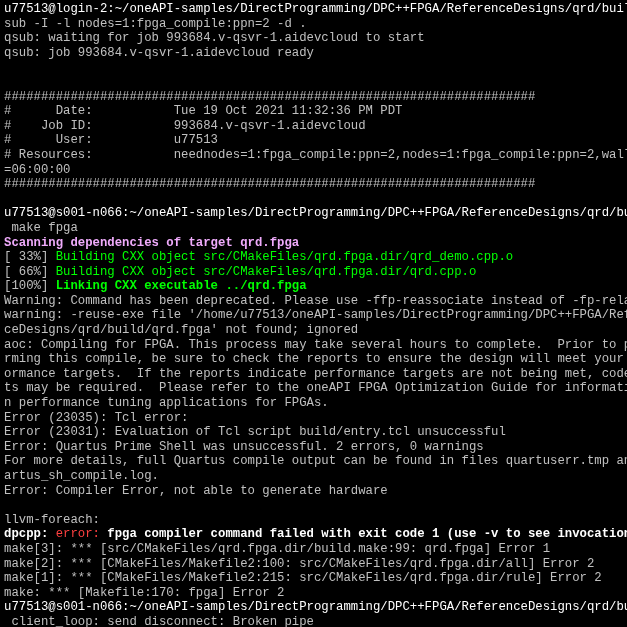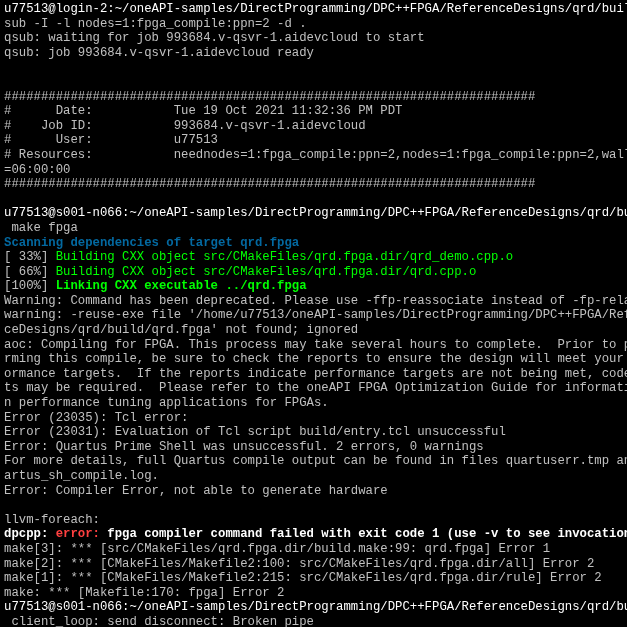--- a/index.html
+++ b/index.html
@@ -14,20 +14,20 @@
     margin: 0;
     padding: 2px 4px;
     font-family: "Consolas", "Courier New", monospace;
     font-size: 12.3px;
     line-height: 14.6px;
     white-space: pre;
     color: #c0c0c0;
   }
   .white  { color: #ffffff; }
   .green  { color: #00ff00; margin-top: 16px; }
-  .magenta{ color: #0369a1; margin-top: 48px; }
-  .red    { color: #ff4040; font-weight: bold; }
+  .magenta{ color: #f0abfc; margin-top: 48px; }
+  .red    { color: #ff4040; font-weight: normal; }
   .bold   { font-weight: bold; }
 </style>
 </head>
 <body>
 
 <pre id="term"><div><span class="white">u77513@login-2:~/oneAPI-samples/DirectProgramming/DPC++FPGA/ReferenceDesigns/qrd/build$ q</span></div><div><span>sub -I -l nodes=1:fpga_compile:ppn=2 -d .</span></div><div><span>qsub: waiting for job 993684.v-qsvr-1.aidevcloud to start</span></div><div><span>qsub: job 993684.v-qsvr-1.aidevcloud ready</span></div><div>&nbsp;</div><div>&nbsp;</div><div><span>########################################################################</span></div><div><span>#      Date:           Tue 19 Oct 2021 11:32:36 PM PDT</span></div><div><span>#    Job ID:           993684.v-qsvr-1.aidevcloud</span></div><div><span>#      User:           u77513</span></div><div><span># Resources:           neednodes=1:fpga_compile:ppn=2,nodes=1:fpga_compile:ppn=2,walltime</span></div><div><span>=06:00:00</span></div><div><span>########################################################################</span></div><div>&nbsp;</div><div><span class="white">u77513@s001-n066:~/oneAPI-samples/DirectProgramming/DPC++FPGA/ReferenceDesigns/qrd/build$</span></div><div><span> make fpga</span></div><div><span class="magenta bold">Scanning dependencies of target qrd.fpga</span></div><div><span>[ 33%] </span><span class="green">Building CXX object src/CMakeFiles/qrd.fpga.dir/qrd_demo.cpp.o</span></div><div><span>[ 66%] </span><span class="green">Building CXX object src/CMakeFiles/qrd.fpga.dir/qrd.cpp.o</span></div><div><span>[100%] </span><span class="green bold">Linking CXX executable ../qrd.fpga</span></div><div><span>Warning: Command has been deprecated. Please use -ffp-reassociate instead of -fp-relaxed</span></div><div><span>warning: -reuse-exe file '/home/u77513/oneAPI-samples/DirectProgramming/DPC++FPGA/Referen</span></div><div><span>ceDesigns/qrd/build/qrd.fpga' not found; ignored</span></div><div><span>aoc: Compiling for FPGA. This process may take several hours to complete.  Prior to perfo</span></div><div><span>rming this compile, be sure to check the reports to ensure the design will meet your perf</span></div><div><span>ormance targets.  If the reports indicate performance targets are not being met, code edi</span></div><div><span>ts may be required.  Please refer to the oneAPI FPGA Optimization Guide for information o</span></div><div><span>n performance tuning applications for FPGAs.</span></div><div><span>Error (23035): Tcl error:</span></div><div><span>Error (23031): Evaluation of Tcl script build/entry.tcl unsuccessful</span></div><div><span>Error: Quartus Prime Shell was unsuccessful. 2 errors, 0 warnings</span></div><div><span>For more details, full Quartus compile output can be found in files quartuserr.tmp and qu</span></div><div><span>artus_sh_compile.log.</span></div><div><span>Error: Compiler Error, not able to generate hardware</span></div><div>&nbsp;</div><div><span>llvm-foreach:</span></div><div><span class="white bold">dpcpp: </span><span class="red">error: </span><span class="white bold">fpga compiler command failed with exit code 1 (use -v to see invocation)</span></div><div><span>make[3]: *** [src/CMakeFiles/qrd.fpga.dir/build.make:99: qrd.fpga] Error 1</span></div><div><span>make[2]: *** [CMakeFiles/Makefile2:100: src/CMakeFiles/qrd.fpga.dir/all] Error 2</span></div><div><span>make[1]: *** [CMakeFiles/Makefile2:215: src/CMakeFiles/qrd.fpga.dir/rule] Error 2</span></div><div><span>make: *** [Makefile:170: fpga] Error 2</span></div><div><span class="white">u77513@s001-n066:~/oneAPI-samples/DirectProgramming/DPC++FPGA/ReferenceDesigns/qrd/build$</span></div><div><span> client_loop: send disconnect: Broken pipe</span></div></pre>
 
 </body></html>

